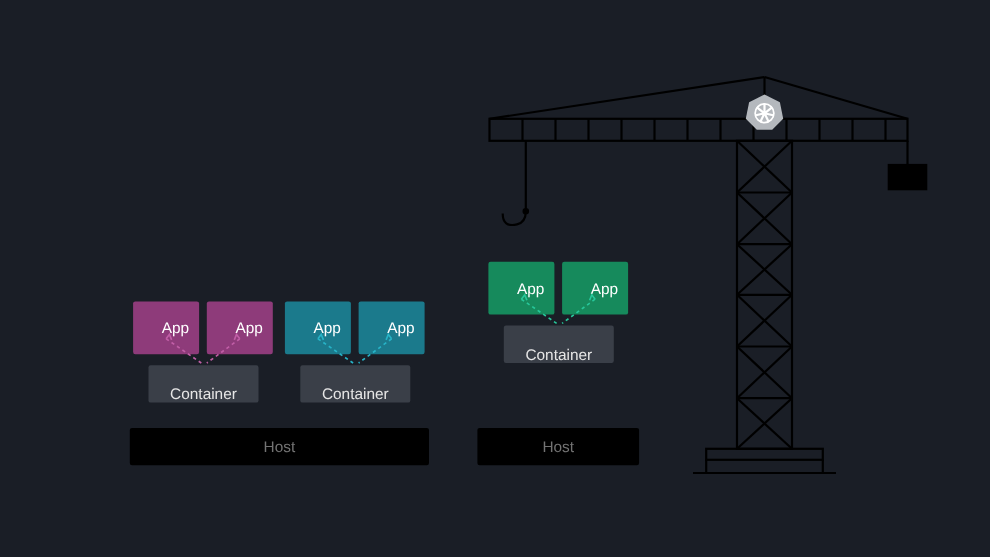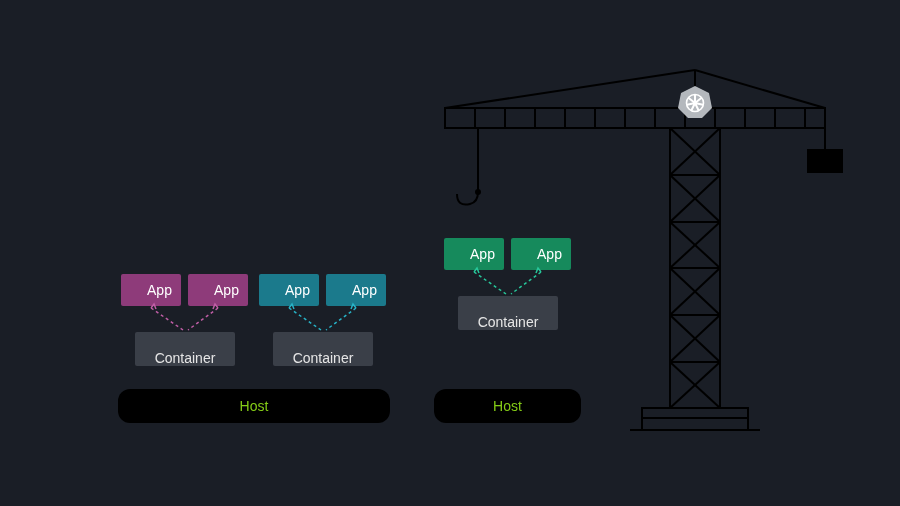--- a/index.html
+++ b/index.html
@@ -7,21 +7,21 @@
       width: 900px;
       height: 506px;
       background: #1a1e26;
       font-family: -apple-system, BlinkMacSystemFont, "Segoe UI", sans-serif;
       position: relative;
       overflow: hidden;
     }
     .app-box {
       position: absolute;
       width: 60px;
-      height: 32px;
+      height: 48px;
       display: flex;
       align-items: center;
       justify-content: center;
       color: #fff;
       font-size: 14px;
       font-weight: 500;
       border-radius: 2px;
       padding-left: 17px;
     }
     .app-purple { background: #8e3b7a; }
@@ -39,23 +39,23 @@
       font-size: 14px;
       border-radius: 2px;
     }
     .host-box {
       position: absolute;
       height: 34px;
       background: #000;
       display: flex;
       align-items: center;
       justify-content: center;
-      color: #84cc16;
+      color: #737373;
       font-size: 14px;
-      border-radius: 12px;
+      border-radius: 2px;
     }
     .conn {
       position: absolute;
       pointer-events: none;
     }
     .crane {
       position: absolute;
       pointer-events: none;
     }
     .k8s-hex {

